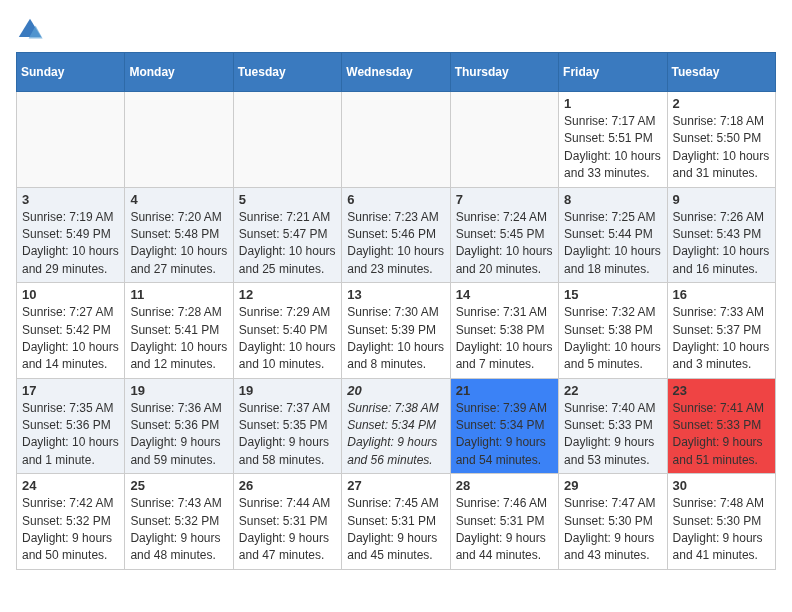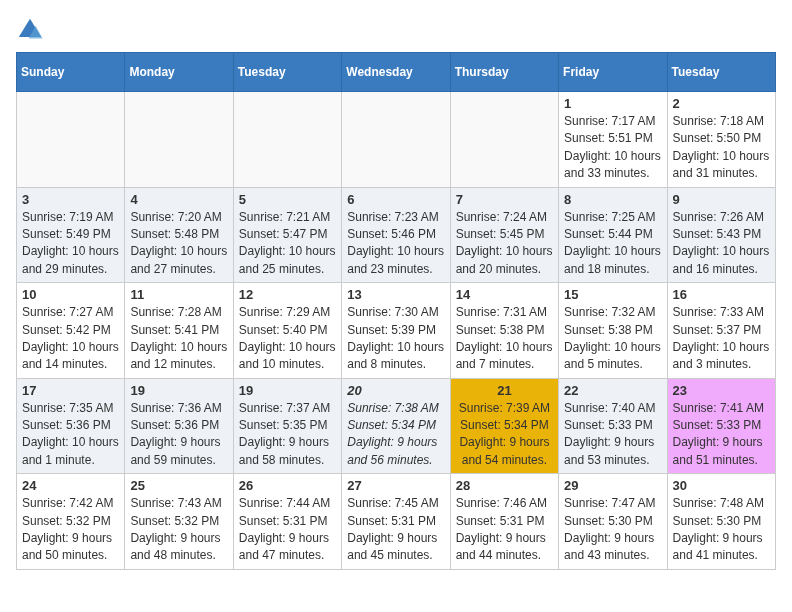--- a/index.html
+++ b/index.html
@@ -212,29 +212,29 @@
           <div class="day-info">Sunrise: 7:36 AM<br>Sunset: 5:36 PM<br>Daylight: 9 hours and 59 minutes.</div>
         </td>
         <td style="background: rgb(238, 242, 247);">
           <span class="day-num">19</span>
           <div class="day-info">Sunrise: 7:37 AM<br>Sunset: 5:35 PM<br>Daylight: 9 hours and 58 minutes.</div>
         </td>
         <td style="background: rgb(238, 242, 247); font-style: italic;">
           <span class="day-num">20</span>
           <div class="day-info">Sunrise: 7:38 AM<br>Sunset: 5:34 PM<br>Daylight: 9 hours and 56 minutes.</div>
         </td>
-        <td style="background: #eab308; text-align: center;">
+        <td style="background: #3b82f6;">
           <span class="day-num">21</span>
           <div class="day-info">Sunrise: 7:39 AM<br>Sunset: 5:34 PM<br>Daylight: 9 hours and 54 minutes.</div>
         </td>
         <td style="background: rgb(238, 242, 247);">
           <span class="day-num">22</span>
           <div class="day-info">Sunrise: 7:40 AM<br>Sunset: 5:33 PM<br>Daylight: 9 hours and 53 minutes.</div>
         </td>
-        <td style="background: #f0abfc;">
+        <td style="background: #ef4444;">
           <span class="day-num">23</span>
           <div class="day-info">Sunrise: 7:41 AM<br>Sunset: 5:33 PM<br>Daylight: 9 hours and 51 minutes.</div>
         </td>
       </tr>
       <tr>
         <td>
           <span class="day-num">24</span>
           <div class="day-info">Sunrise: 7:42 AM<br>Sunset: 5:32 PM<br>Daylight: 9 hours and 50 minutes.</div>
         </td>
         <td>

